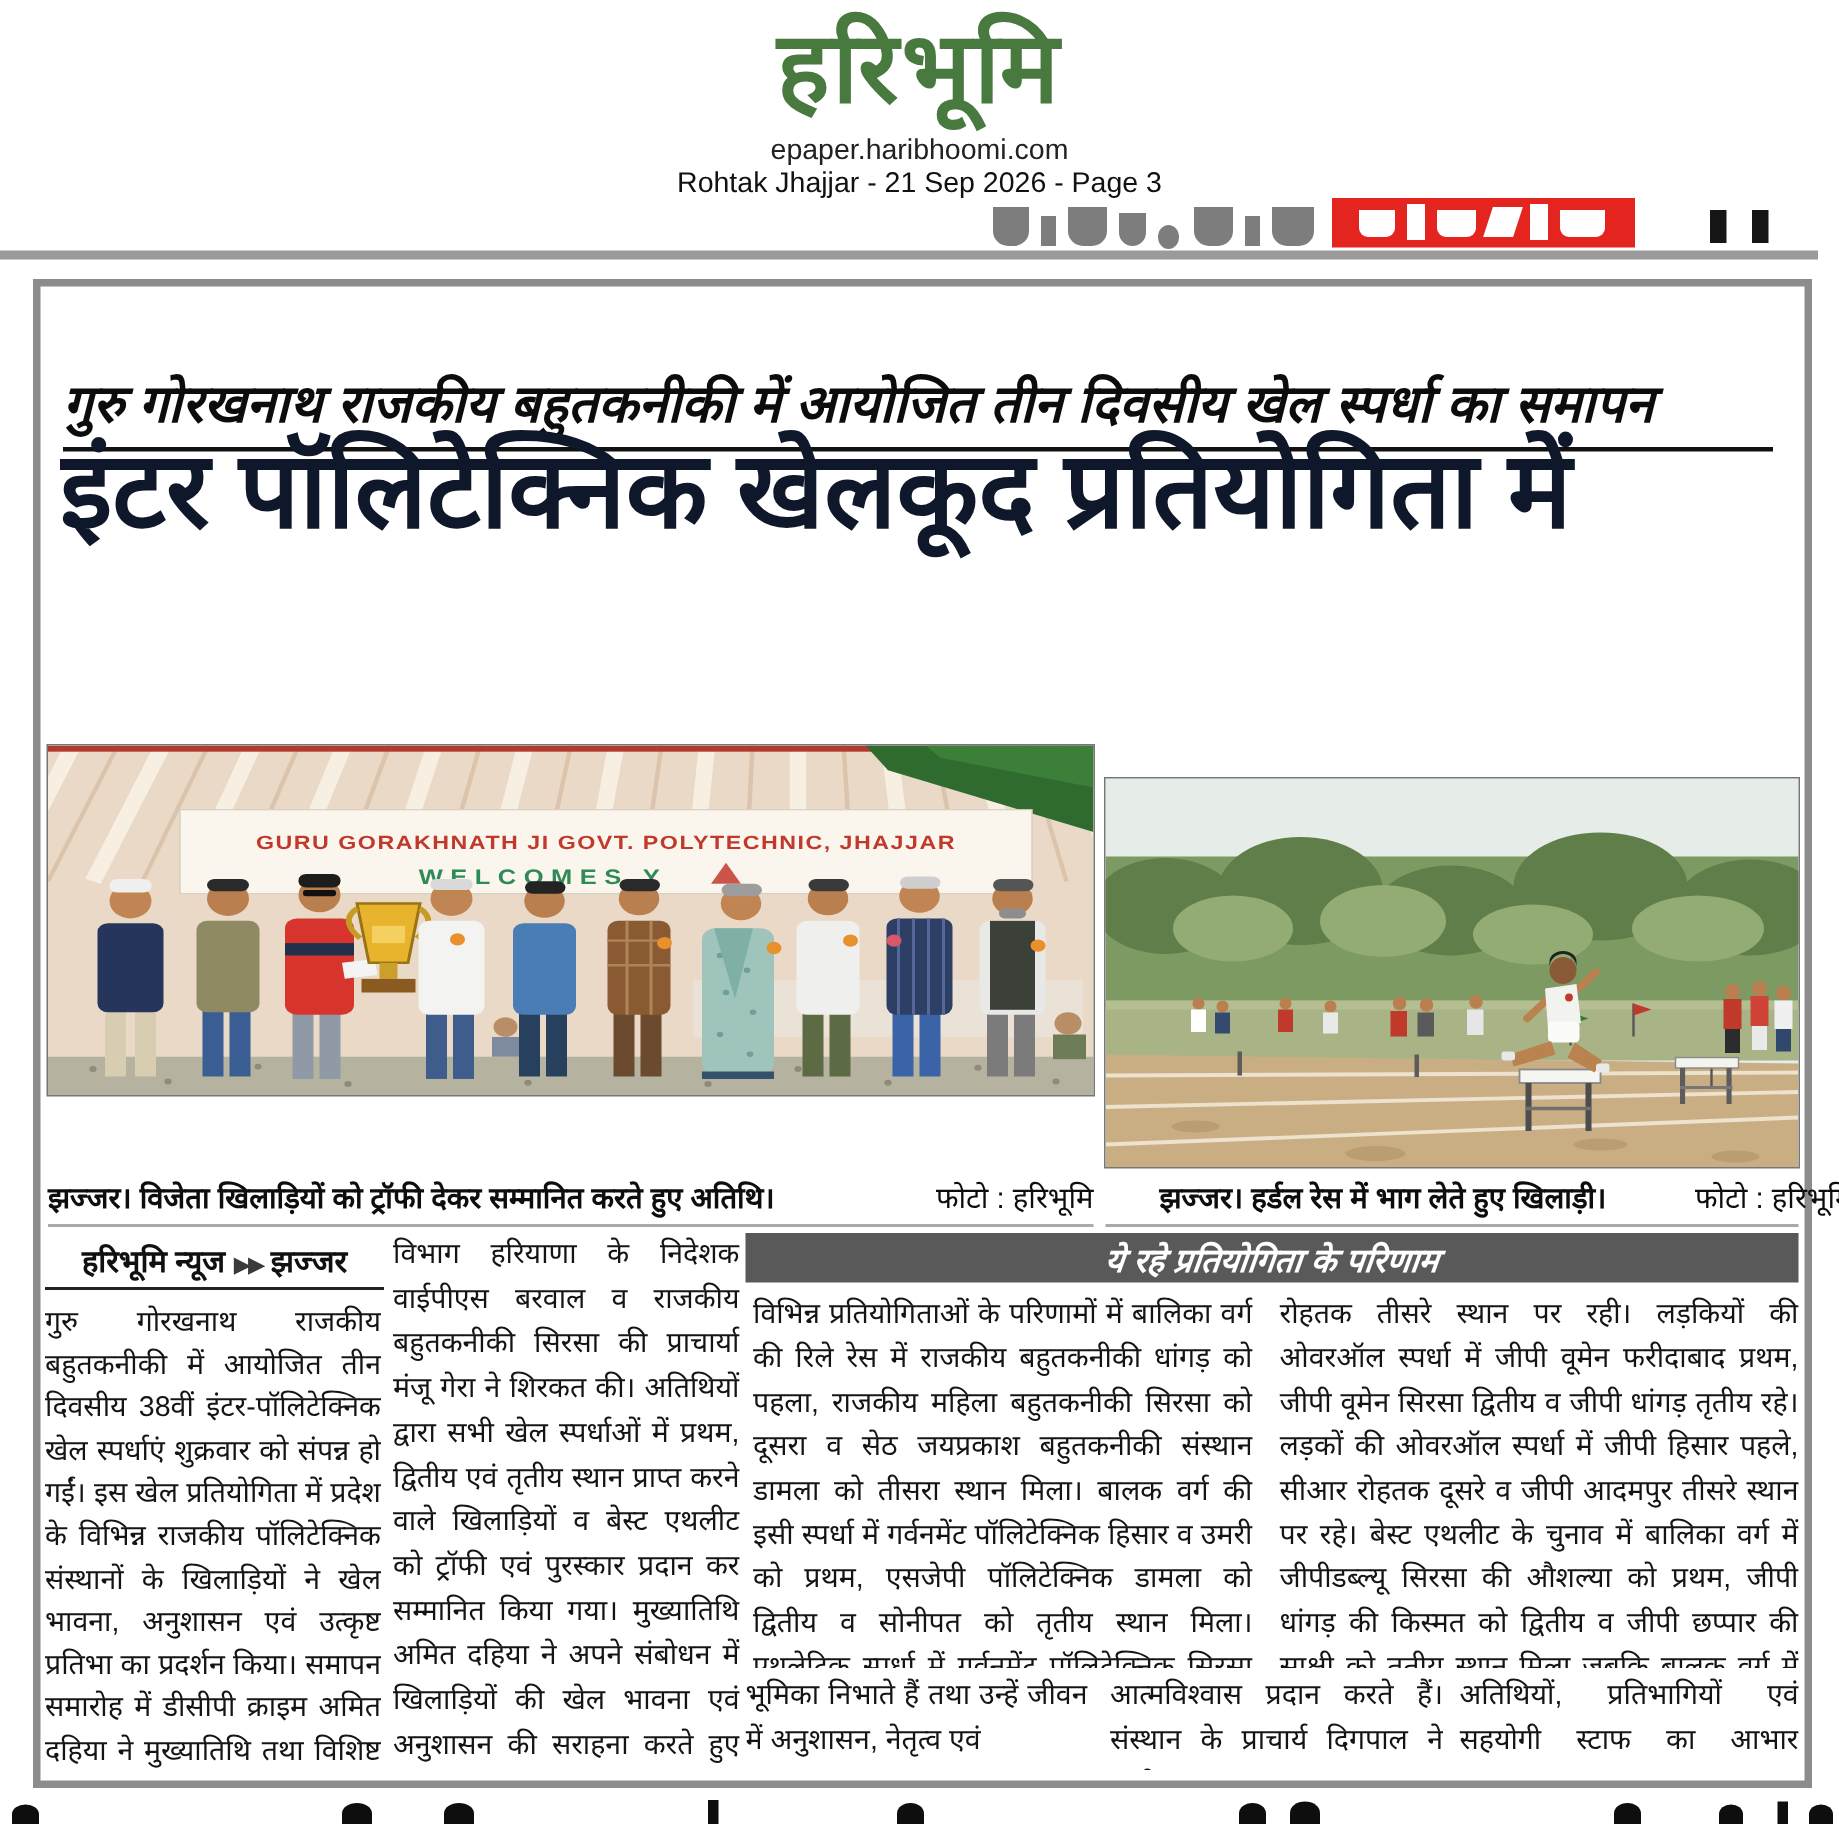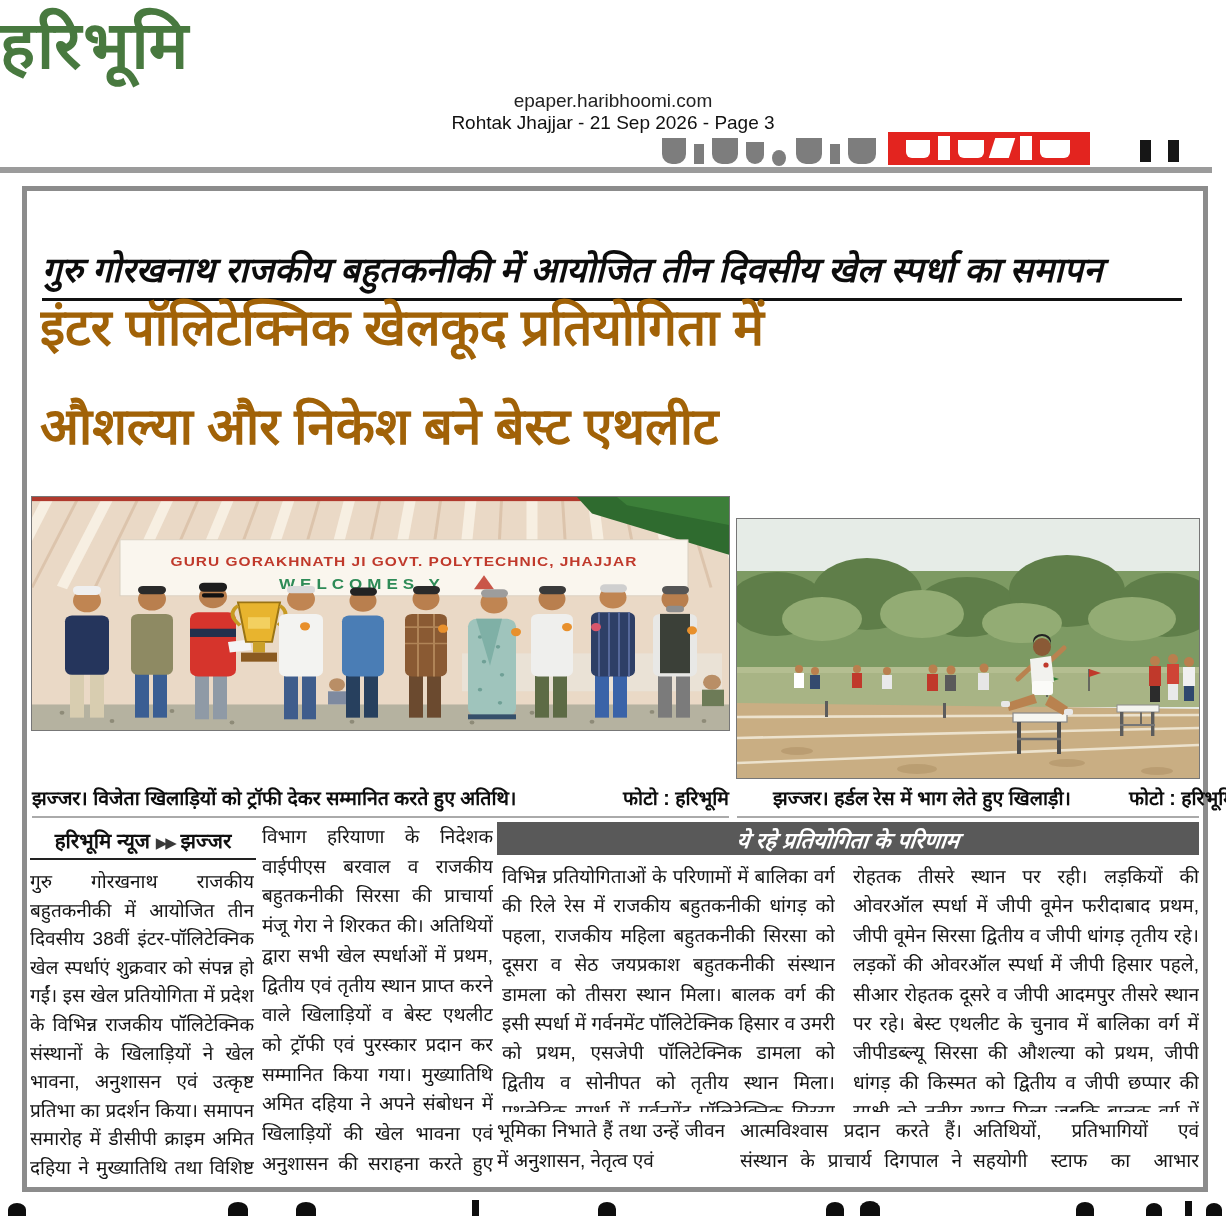--- a/index.html
+++ b/index.html
@@ -5,21 +5,21 @@
   html,body{margin:0;padding:0;}
   body{
     width:1226px;height:1216px;position:relative;overflow:hidden;
     background:#ffffff;
     font-family:"Liberation Sans","DejaVu Sans",sans-serif;
     color:#111;
   }
   .abs{position:absolute;}
   
   .logo{
-    left:0;right:0;top:6px;text-align:left;
+    left:0;right:0;top:6px;text-align:center;
     font-family:"DejaVu Sans","Liberation Sans",sans-serif;
     font-weight:800;font-size:66px;line-height:80px;color:#48793f;
     letter-spacing:2px;
   }
   .site-url{left:0;right:0;top:90px;text-align:center;font-size:19px;color:#222;}
   .edition{left:0;right:0;top:112px;text-align:center;font-size:19px;color:#111;}
   
   .crop-strip{left:0;top:130px;width:1226px;height:38px;}
   .gblob{position:absolute;background:#7d7d7d;}
   .gblob.round{border-radius:0 0 10px 10px;}
@@ -33,30 +33,30 @@
     border:5px solid #8c8c8c;background:#fff;
   }
   .kicker{
     left:42px;top:203px;width:1140px;
     font-weight:800;font-style:italic;font-size:35px;line-height:46px;
     color:#0c0c0c;border-bottom:3px solid #111;padding-bottom:5px;
     white-space:nowrap;overflow:hidden;margin-top:44px;
   }
   .headline{
     left:40px;top:278px;width:1150px;
-    font-weight:800;font-size:51px;line-height:99px;color:#a16207;
+    font-weight:800;font-size:71px;line-height:99px;color:#0f172a;
     letter-spacing:0px;white-space:nowrap;overflow:hidden;
   }
   
   .photoL{left:32px;top:497px;width:697px;height:233px;outline:1px solid #777;}
   .photoR{left:737px;top:519px;width:462px;height:259px;outline:1px solid #777;}
   .photoL svg,.photoR svg{display:block;width:100%;height:100%;}
   .caption{top:784px;height:32px;font-size:19.5px;font-weight:700;color:#0d0d0d;
     display:flex;justify-content:space-between;align-items:flex-start;}
-  .caption .credit{font-weight:700;}
+  .caption .credit{font-weight:400;}
   .cap-rule{top:816px;height:2px;background:#aaa;}
   
   .byline{
     left:34px;top:826px;width:218px;text-align:center;
     font-size:20.5px;font-weight:700;color:#101010;white-space:nowrap;
   }
   .byline .arrows{color:#3a3a3a;font-size:15px;letter-spacing:-2px;}
   .byline-rule{left:30px;top:858px;width:226px;height:2px;background:#222;}
   .bodycol{
     font-size:19px;line-height:28.6px;text-align:justify;color:#141414;
@@ -112,21 +112,20 @@
   <div class="blkmark" style="left:1168px;top:10px;width:11px;height:22px"></div>
 </div>
 <div class="abs grayline-top"></div>
 
 <div class="abs frame"></div>
 
 <div class="abs kicker">गुरु गोरखनाथ राजकीय बहुतकनीकी में आयोजित तीन दिवसीय खेल स्पर्धा का समापन</div>
 
 <div class="abs headline">
   <div>इंटर पॉलिटेक्निक खेलकूद प्रतियोगिता में</div>
-  <div>औशल्या और निकेश बने बेस्ट एथलीट</div>
 </div>
 
 <div class="abs photoL">
 <svg viewBox="0 0 697 283" preserveAspectRatio="none">
   <rect width="697" height="283" fill="#ead9c6"></rect>
 
   <g stroke="#f7efe2" stroke-width="11">
     <line x1="20" y1="-8" x2="-30" y2="110"></line>
         <line x1="80" y1="-8" x2="30" y2="110"></line>
     <line x1="140" y1="-8" x2="95" y2="110"></line>

